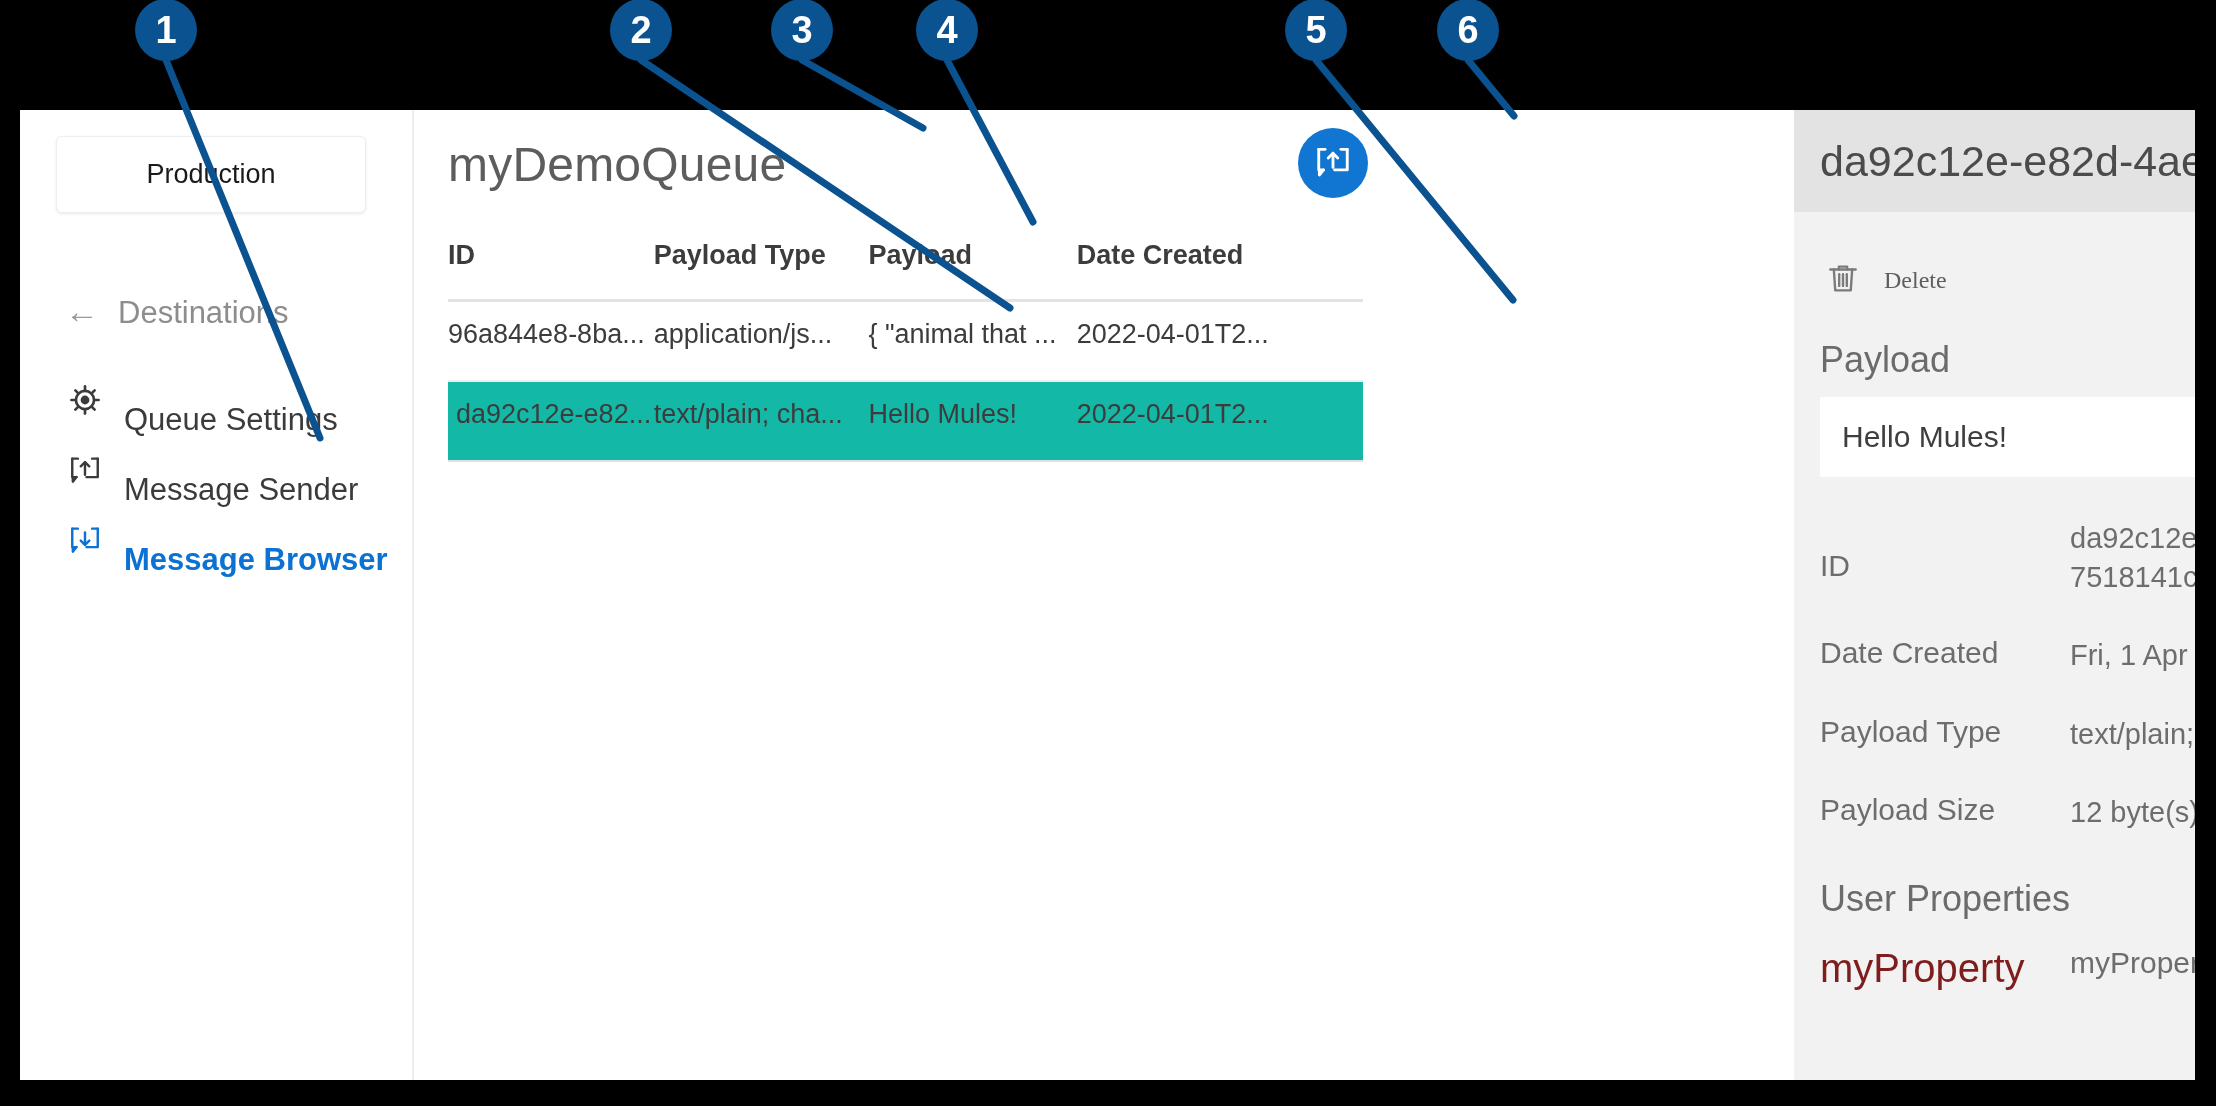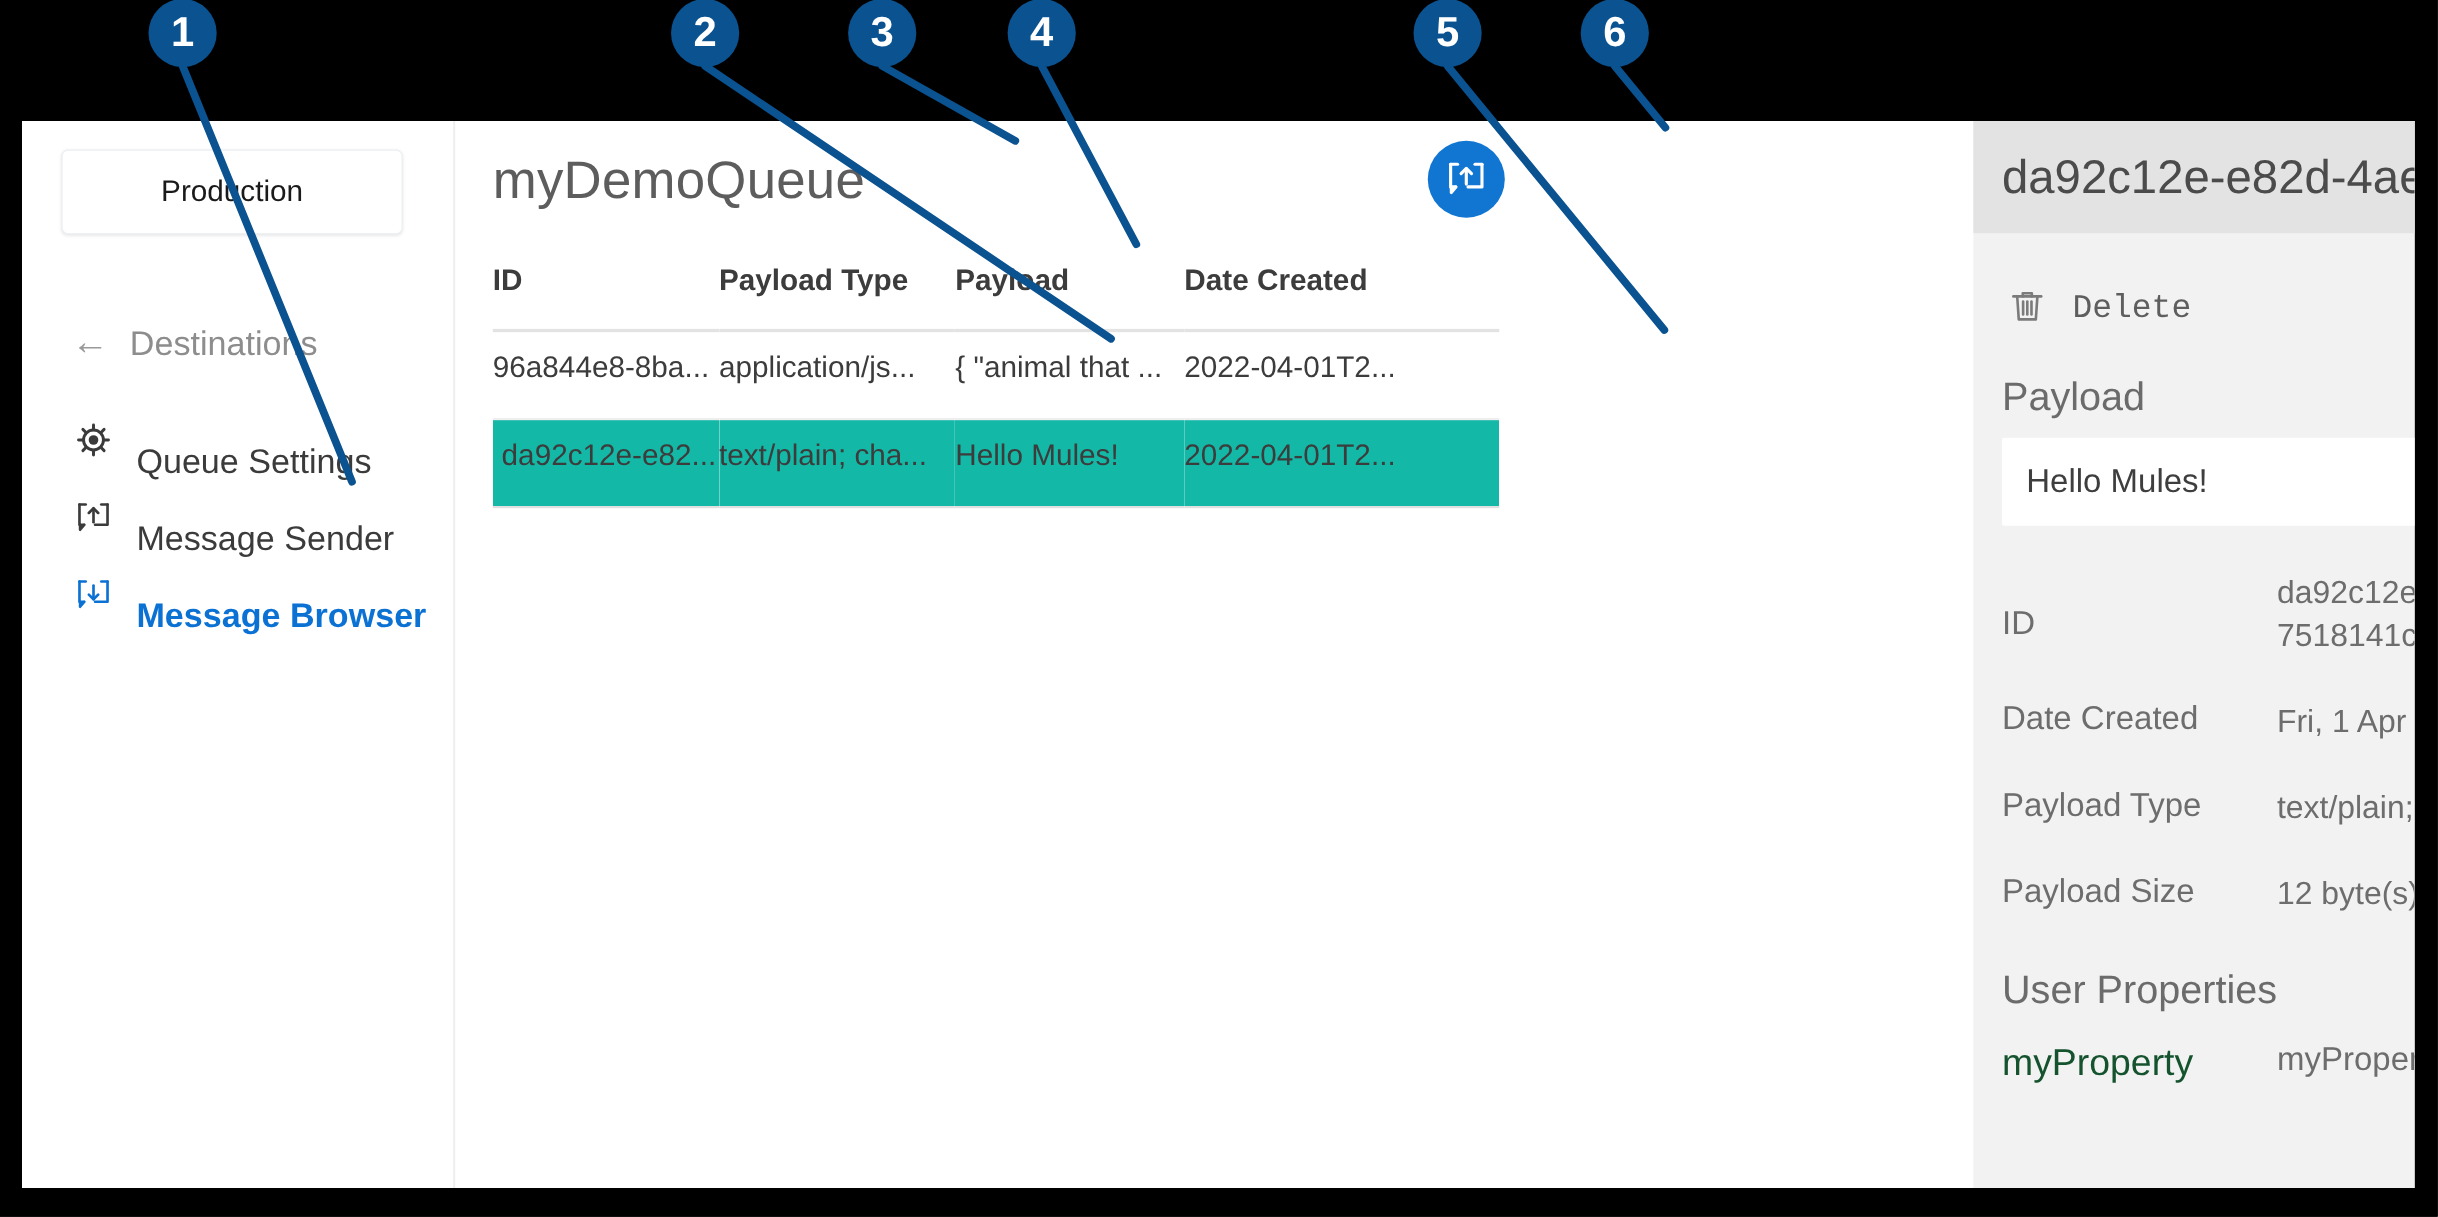--- a/index.html
+++ b/index.html
@@ -233,23 +233,23 @@
 
   #delete-action {
     display: flex;
     align-items: center;
     gap: 22px;
     padding: 47px 0 0 30px;
     cursor: pointer;
     width: max-content;
   }
   #delete-action .label {
-    font-size: 30px;
+    font-size: 24px;
     color: #5e5e5e;
-    font-family: Liberation Mono, monospace;
+    font-family: Liberation Serif, serif;
   }
 
   #payload-section-header {
     display: flex;
     align-items: center;
     justify-content: space-between;
     padding: 38px 36px 0 26px;
   }
   #payload-section-header .sec-title {
     font-size: 36px;
@@ -302,22 +302,22 @@
     font-family: "Liberation Sans", sans-serif;
     padding: 26px 0 0 26px;
   }
   .prop-row {
     display: flex;
     align-items: flex-start;
     padding: 26px 30px 0 26px;
   }
   .prop-row .pk {
     flex: 0 0 250px;
-    font-size: 34px;
-    color: #14532d;
+    font-size: 40px;
+    color: #7f1d1d;
     font-family: "Liberation Sans", sans-serif;
   }
   .prop-row .pv {
     flex: 1 1 auto;
     font-size: 30px;
     color: #6d6d6d;
     font-family: "Liberation Sans", sans-serif;
   }
 
   

